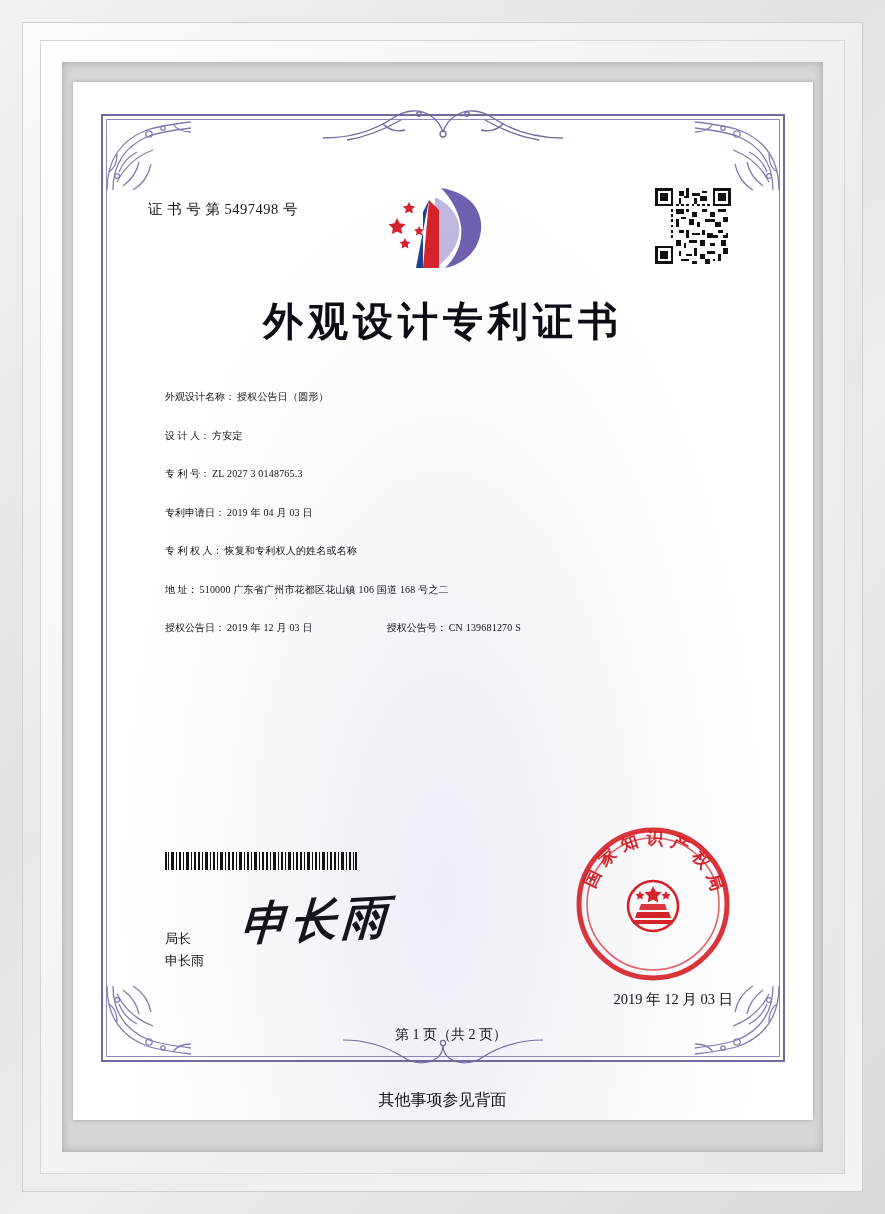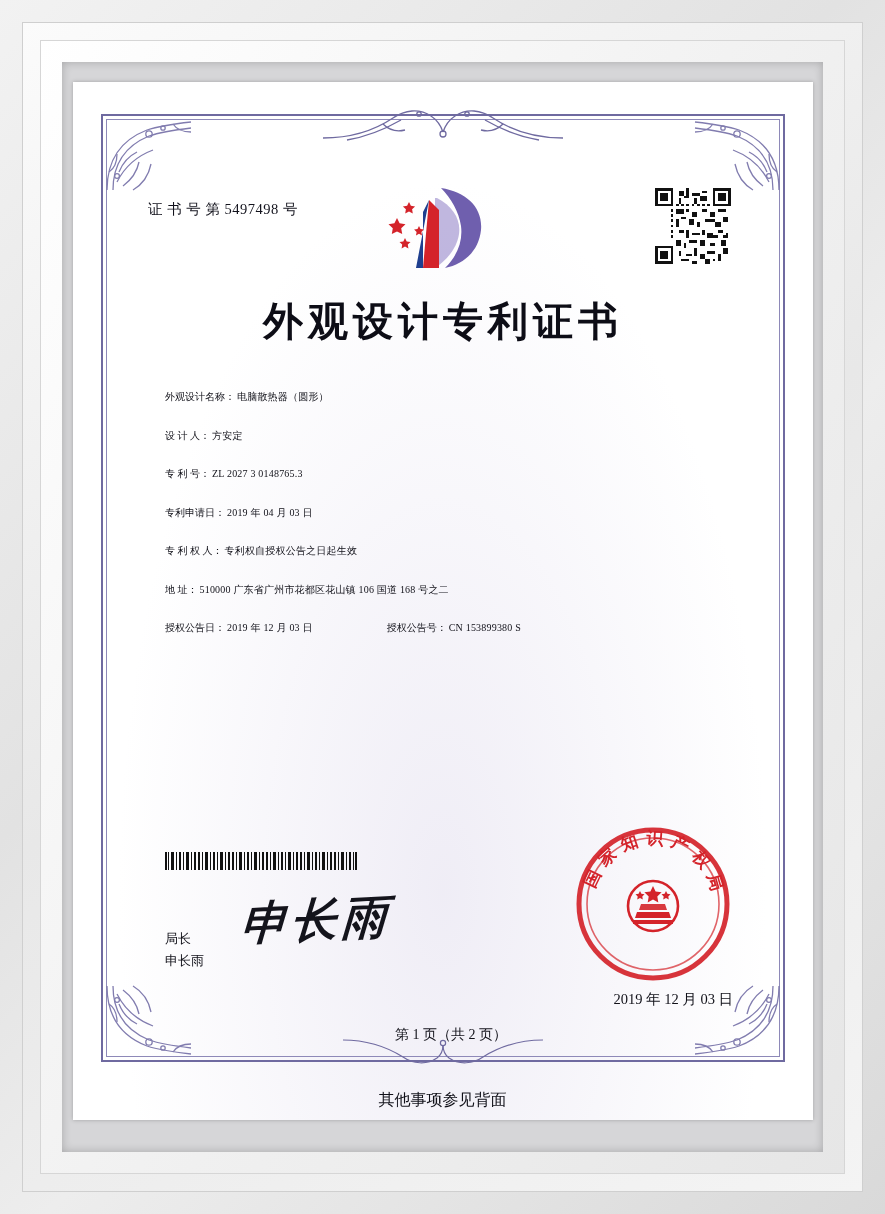--- a/index.html
+++ b/index.html
@@ -426,47 +426,47 @@
             <rect x="26" y="18" width="2" height="1"></rect>
         </g>
       </svg>
     </div>
 
     <div class="title">外观设计专利证书</div>
 
     <div class="fields">
       <div class="field-row">
         <span class="field-label">外观设计名称：</span>
-        <span class="field-value">电脑散热器（圆形）</span>
+        <span class="field-value">授权公告日（圆形）</span>
       </div>
       <div class="field-row">
         <span class="field-label">设  计  人：</span>
         <span class="field-value">方安定</span>
       </div>
       <div class="field-row">
         <span class="field-label">专  利  号：</span>
         <span class="field-value">ZL 2027 3 0148765.3</span>
       </div>
       <div class="field-row">
         <span class="field-label">专利申请日：</span>
         <span class="field-value">2019 年 04 月 03 日</span>
       </div>
       <div class="field-row">
         <span class="field-label">专 利 权 人：</span>
-        <span class="field-value">专利权自授权公告之日起生效</span>
+        <span class="field-value">恢复和专利权人的姓名或名称</span>
       </div>
       <div class="field-row">
         <span class="field-label">地        址：</span>
         <span class="field-value">510000 广东省广州市花都区花山镇 106 国道 168 号之二</span>
       </div>
       <div class="field-row two-col">
         <span class="field-label">授权公告日：</span>
         <span class="field-value">2019 年 12 月 03 日</span>
         <span class="field-label second">授权公告号：</span>
-        <span class="field-value">CN 153899380 S</span>
+        <span class="field-value">CN 139681270 S</span>
       </div>
     </div>
 
 
     <div class="barcode">
       <svg viewBox="0 0 192 18" shape-rendering="crispEdges">
         <g fill="#111">
           <rect x="0" y="0" width="2" height="18"></rect>
             <rect x="3" y="0" width="1" height="18"></rect>
           <rect x="6" y="0" width="3" height="18"></rect>

